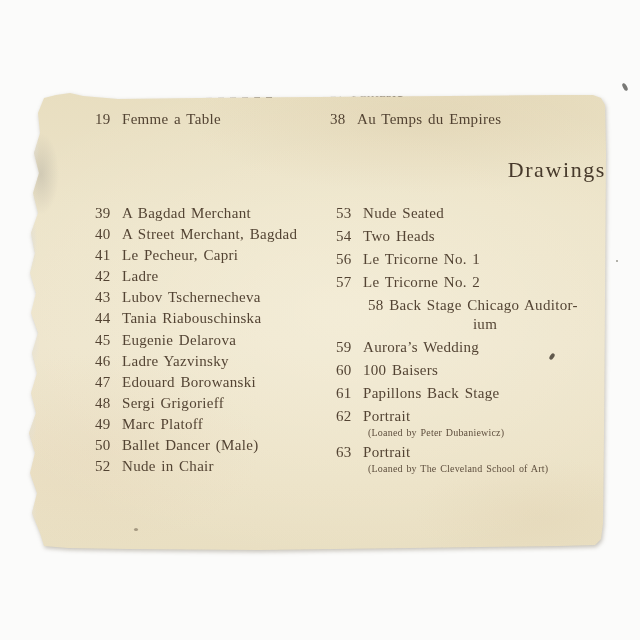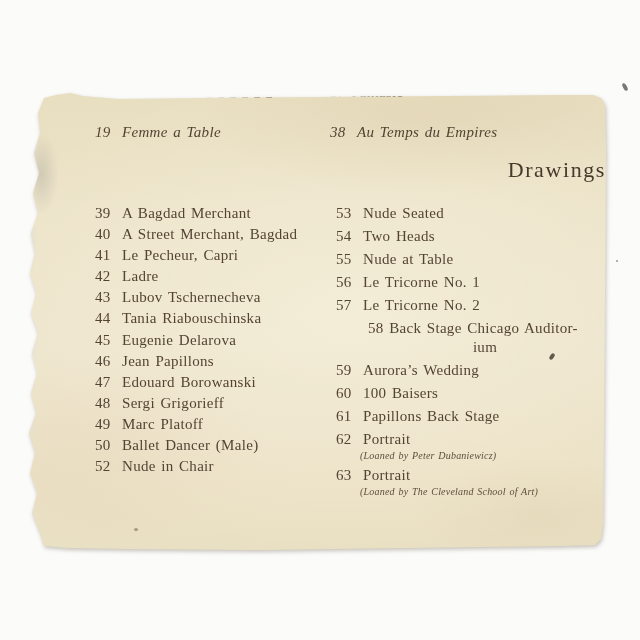--- a/index.html
+++ b/index.html
@@ -46,40 +46,40 @@
     background:radial-gradient(closest-side, rgba(183,178,163,.5), rgba(183,178,163,0));
   }
   .cut-title{
     position:absolute;left:302px;top:-10px;line-height:18px;white-space:nowrap;
     color:rgba(70,56,42,.9);
   }
   .cut-smudge{
     position:absolute;left:142px;top:1px;width:108px;height:3.5px;opacity:.7;
     background:repeating-linear-gradient(90deg, rgba(78,64,50,.8) 0 6px, transparent 6px 12px);
   }
-  .toprow-item{position:absolute;top:29px;white-space:nowrap;line-height:20px;font-style:italic;}
+  .toprow-item{position:absolute;top:16px;white-space:nowrap;line-height:20px;}
   .toprow-left{left:67px;}
   .toprow-right{left:302px;}
   .heading{
     position:absolute;left:0;right:0;top:64px;text-align:right;
     font-size:22px;letter-spacing:1.6px;color:rgba(64,50,36,.96);
   }
   .num{display:inline-block;width:27px;}
   .col{position:absolute;top:110px;}
   .col-left{left:67px;}
   .col-right{left:308px;width:268px;}
   .lrow{height:21.1px;line-height:20px;white-space:nowrap;}
   .rrow{line-height:20px;margin-bottom:3px;}
   .rrow .t{white-space:nowrap;}
   .rrow-58{margin-bottom:4px;text-align:center;}
   .rrow-62{margin-bottom:2px;}
   .cont{display:block;margin-left:30px;line-height:18px;}
   .note{
-    display:block;margin-left:24px;line-height:14px;
-    font-size:10px;font-style:italic;letter-spacing:.2px;word-spacing:1px;
+    display:block;margin-left:32px;line-height:14px;
+    font-size:10px;letter-spacing:.2px;word-spacing:1px;
     color:rgba(82,66,50,.92);
   }
   .fleck-a{position:absolute;left:522px;top:260px;width:4px;height:7px;background:#3c342a;
     border-radius:45%;transform:rotate(32deg);opacity:.8;}
   .fleck-b{position:absolute;left:106px;top:435px;width:4px;height:3px;background:#6b5f4d;
     border-radius:50%;opacity:.55;}
   .bg-speck{position:absolute;left:623px;top:83px;width:4px;height:8px;background:#4c4c48;
     border-radius:45%;transform:rotate(-28deg);opacity:.75;}
   .bg-speck2{position:absolute;left:616px;top:260px;width:2px;height:2px;background:#9a988f;
     border-radius:50%;}
@@ -106,32 +106,31 @@
     <div class="heading">Drawings</div>
 
     <div class="col col-left">
       <div class="lrow"><span class="num">39</span><span class="t">A Bagdad Merchant</span></div>
       <div class="lrow"><span class="num">40</span><span class="t">A Street Merchant, Bagdad</span></div>
       <div class="lrow"><span class="num">41</span><span class="t">Le Pecheur, Capri</span></div>
       <div class="lrow"><span class="num">42</span><span class="t">Ladre</span></div>
       <div class="lrow"><span class="num">43</span><span class="t">Lubov Tschernecheva</span></div>
       <div class="lrow"><span class="num">44</span><span class="t">Tania Riabouschinska</span></div>
       <div class="lrow"><span class="num">45</span><span class="t">Eugenie Delarova</span></div>
-      <div class="lrow"><span class="num">46</span><span class="t">Jean Papillons</span></div>
+      <div class="lrow"><span class="num">46</span><span class="t">Ladre Yazvinsky</span></div>
       <div class="lrow"><span class="num">47</span><span class="t">Edouard Borowanski</span></div>
       <div class="lrow"><span class="num">48</span><span class="t">Sergi Grigorieff</span></div>
       <div class="lrow"><span class="num">49</span><span class="t">Marc Platoff</span></div>
       <div class="lrow"><span class="num">50</span><span class="t">Ballet Dancer (Male)</span></div>
       <div class="lrow"><span class="num">52</span><span class="t">Nude in Chair</span></div>
     </div>
 
     <div class="col col-right">
       <div class="rrow"><span class="num">53</span><span class="t">Nude Seated</span></div>
       <div class="rrow"><span class="num">54</span><span class="t">Two Heads</span></div>
-      <div class="rrow"><span class="num">55</span><span class="t">Nude at Table</span></div>
       <div class="rrow"><span class="num">56</span><span class="t">Le Tricorne No. 1</span></div>
       <div class="rrow"><span class="num">57</span><span class="t">Le Tricorne No. 2</span></div>
       <div class="rrow rrow-58"><span class="num">58</span><span class="t">Back Stage Chicago Auditor-</span><span class="cont">ium</span></div>
       <div class="rrow"><span class="num">59</span><span class="t">Aurora’s Wedding</span></div>
       <div class="rrow"><span class="num">60</span><span class="t">100 Baisers</span></div>
       <div class="rrow"><span class="num">61</span><span class="t">Papillons Back Stage</span></div>
       <div class="rrow rrow-62"><span class="num">62</span><span class="t">Portrait</span><span class="note">(Loaned by Peter Dubaniewicz)</span></div>
       <div class="rrow"><span class="num">63</span><span class="t">Portrait</span><span class="note">(Loaned by The Cleveland School of Art)</span></div>
     </div>
 

